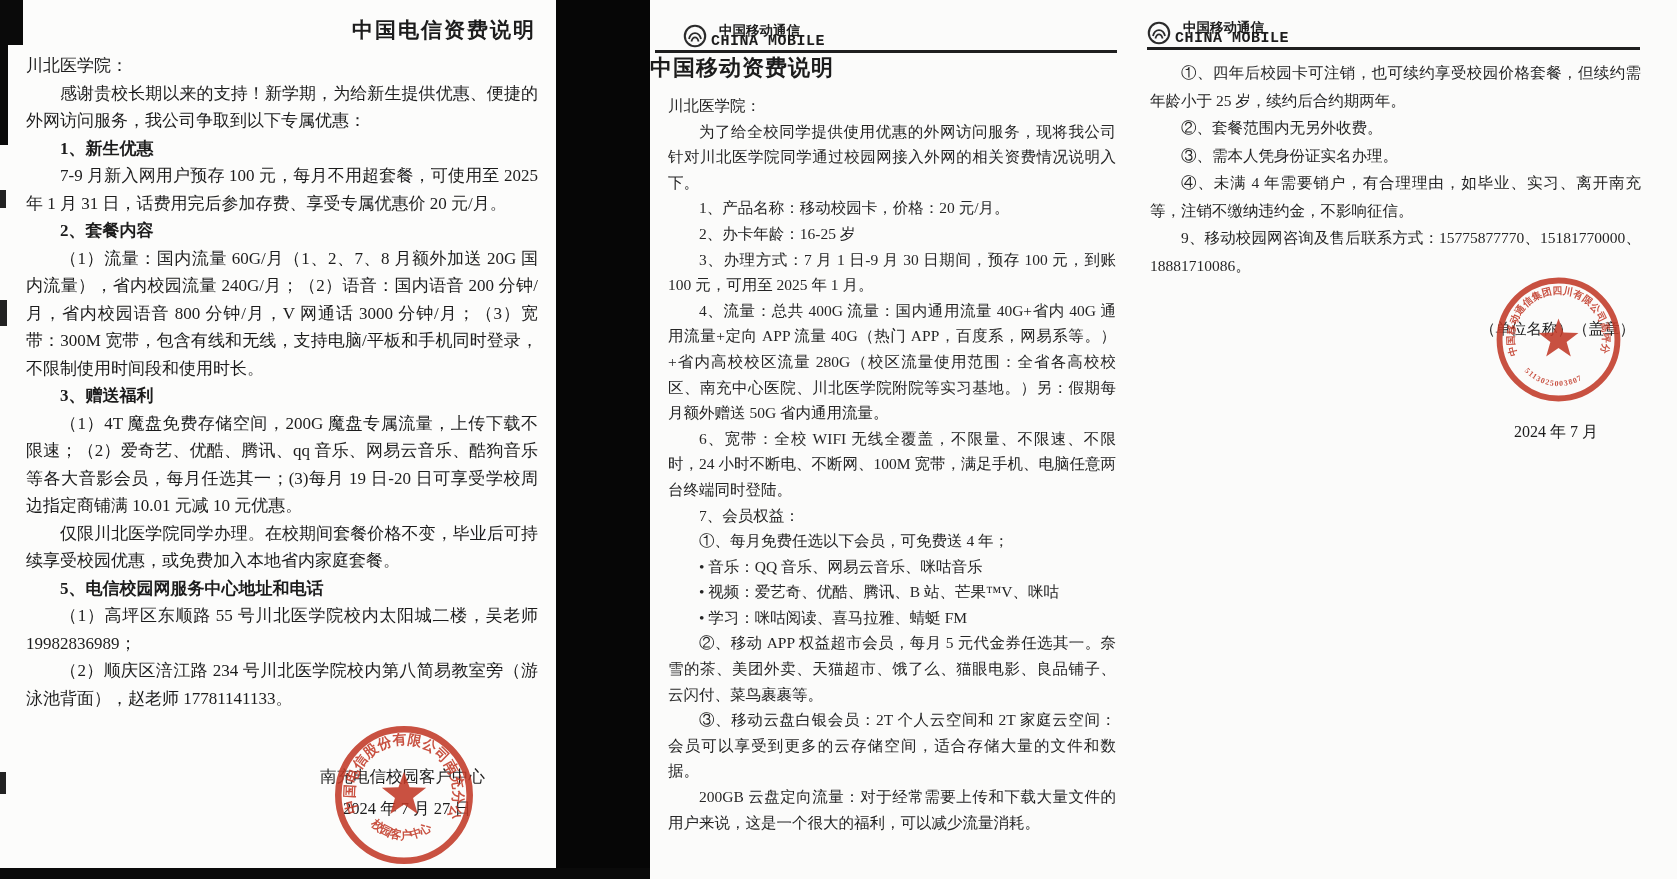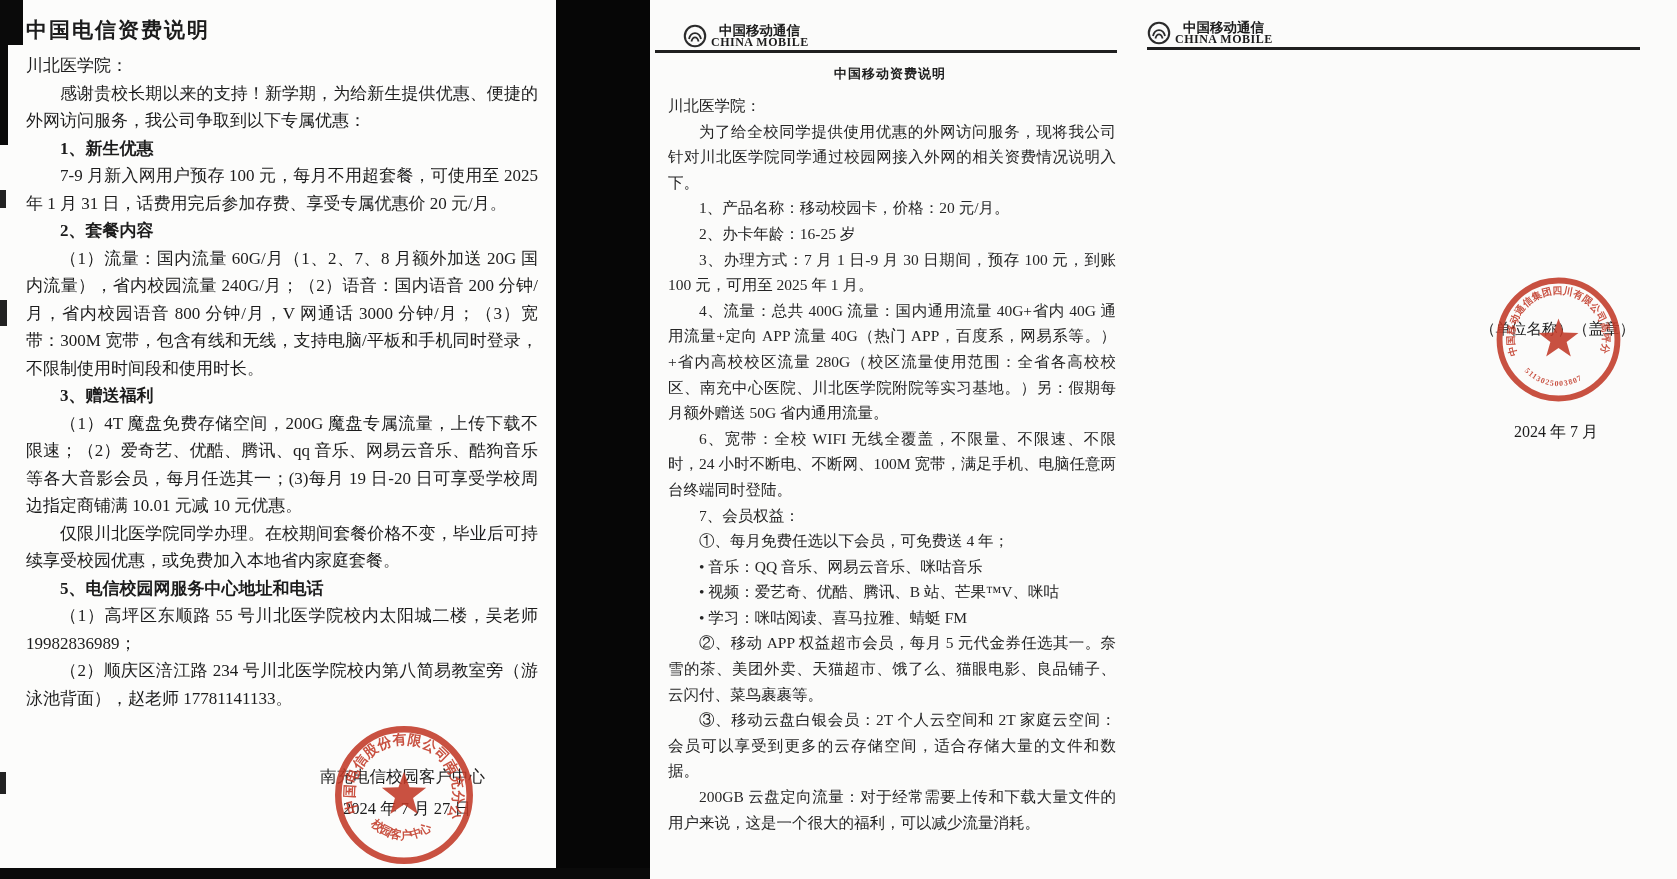--- a/index.html
+++ b/index.html
@@ -5,40 +5,40 @@
   html,body{margin:0;padding:0;background:#000;}
   .canvas{position:relative;width:1677px;height:879px;background:#ffffff;overflow:hidden;
           font-family:"Liberation Serif","DejaVu Serif",serif;color:#1c1c1c;}
   .page{position:absolute;top:0;height:879px;}
   .page-left{left:0;width:556px;background:#fcfcfb;}
   .divider{position:absolute;left:556px;top:0;width:94px;height:879px;background:#060606;}
   .page-mid{left:650px;width:480px;background:#fbfbfa;}
   .page-right{left:1130px;width:547px;background:#fbfbfa;}
 
   
-  .t-title{text-align:left;font-size:21px;font-weight:bold;letter-spacing:2px;margin:16px 20px 8px 26px;}
+  .t-title{text-align:right;font-size:21px;font-weight:bold;letter-spacing:2px;margin:16px 20px 8px 26px;}
   .t-body{margin:6px 18px 0 26px;font-size:17px;line-height:27.5px;text-align:justify;}
   .t-body p,.m-body p,.r-body p{margin:0;}
   .ind{text-indent:2em;}
   .bold{font-weight:bold;}
   .t-sign1{position:absolute;left:320px;top:766px;font-size:16.5px;white-space:nowrap;}
   .t-sign2{position:absolute;left:343px;top:798px;font-size:16.5px;white-space:nowrap;}
   .stamp{position:absolute;opacity:0.88;}
   .stamp-left{left:331px;top:722px;width:146px;height:146px;}
 
   
   .cm-header{display:flex;align-items:flex-start;}
   .m-headwrap{margin:24px 13px 0 5px;border-bottom:3px solid #1f1f1f;padding:0 0 2px 28px;}
   .r-headwrap{margin:21px 37px 0 17px;border-bottom:3px solid #1f1f1f;padding:0 0 2px 0;}
   .cm-icon{width:24px;height:24px;margin-right:4px;}
   .cm-name-cn{font-size:13.5px;font-weight:bold;font-family:"Liberation Sans","DejaVu Sans",sans-serif;line-height:13px;padding-left:8px;}
-  .cm-name-en{font-size:12px;font-weight:bold;letter-spacing:0.5px;font-family:Liberation Serif, serif;line-height:10px;}
+  .cm-name-en{font-size:15px;font-weight:bold;letter-spacing:0.5px;font-family:Liberation Mono, monospace;line-height:10px;}
 
   
-  .m-title{text-align:center;font-size:13px;font-weight:bold;letter-spacing:1px;margin-top:12px;}
+  .m-title{font-size:22px;font-weight:bold;letter-spacing:1px;}
   .m-body{margin:10px 14px 0 18px;font-size:15.5px;line-height:25.6px;text-align:justify;color:#252525;}
 
   
   .r-body{margin:9px 36px 0 20px;font-size:15.5px;line-height:27.5px;text-align:justify;color:#252525;}
   .r-stamp-caption{position:absolute;left:350px;top:319px;font-size:15.5px;white-space:nowrap;}
   .stamp-right{left:363px;top:274px;width:131px;height:131px;}
   .r-date{position:absolute;left:384px;top:422px;font-size:16px;white-space:nowrap;}
 
   
   .art{position:absolute;background:#0a0a0a;}
@@ -128,20 +128,27 @@
           <circle cx="20" cy="20" r="17" fill="none" stroke="#2b2b2b" stroke-width="3.5"></circle>
           <path d="M10,25 C13,12 27,12 30,25" fill="none" stroke="#2b2b2b" stroke-width="3"></path>
           <path d="M14,29 C16.5,20 23.5,20 26,29" fill="none" stroke="#2b2b2b" stroke-width="3"></path>
         </svg>
         <div>
           <div class="cm-name-cn">中国移动通信</div>
           <div class="cm-name-en">CHINA MOBILE</div>
         </div>
       </div>
     </div>
+    <div class="r-body">
+      <p class="ind">①、四年后校园卡可注销，也可续约享受校园价格套餐，但续约需年龄小于 25 岁，续约后合约期两年。</p>
+      <p class="ind">②、套餐范围内无另外收费。</p>
+      <p class="ind">③、需本人凭身份证实名办理。</p>
+      <p class="ind">④、未满 4 年需要销户，有合理理由，如毕业、实习、离开南充等，注销不缴纳违约金，不影响征信。</p>
+      <p class="ind">9、移动校园网咨询及售后联系方式：15775877770、15181770000、18881710086。</p>
+    </div>
 
     <div class="r-stamp-caption">（单位名称）（盖章）</div>
 
     <svg class="stamp stamp-right" viewBox="0 0 200 200">
       <defs>
         <path id="mArc" d="M 36.8,123.3 A 68,68 0 1 1 163.2,123.3" fill="none"></path>
         <path id="mBot" d="M 48,148 A 70,70 0 0 0 152,148" fill="none"></path>
       </defs>
       <circle cx="100" cy="100" r="90" fill="none" stroke-width="9" stroke="#c23a28"></circle>
       <polygon points="100,68 107.6,89.5 130.4,90.1 112.4,104 118.8,125.9 100,113 81.2,125.9 87.6,104 69.6,90.1 92.4,89.5" fill="#c23a28"></polygon>

